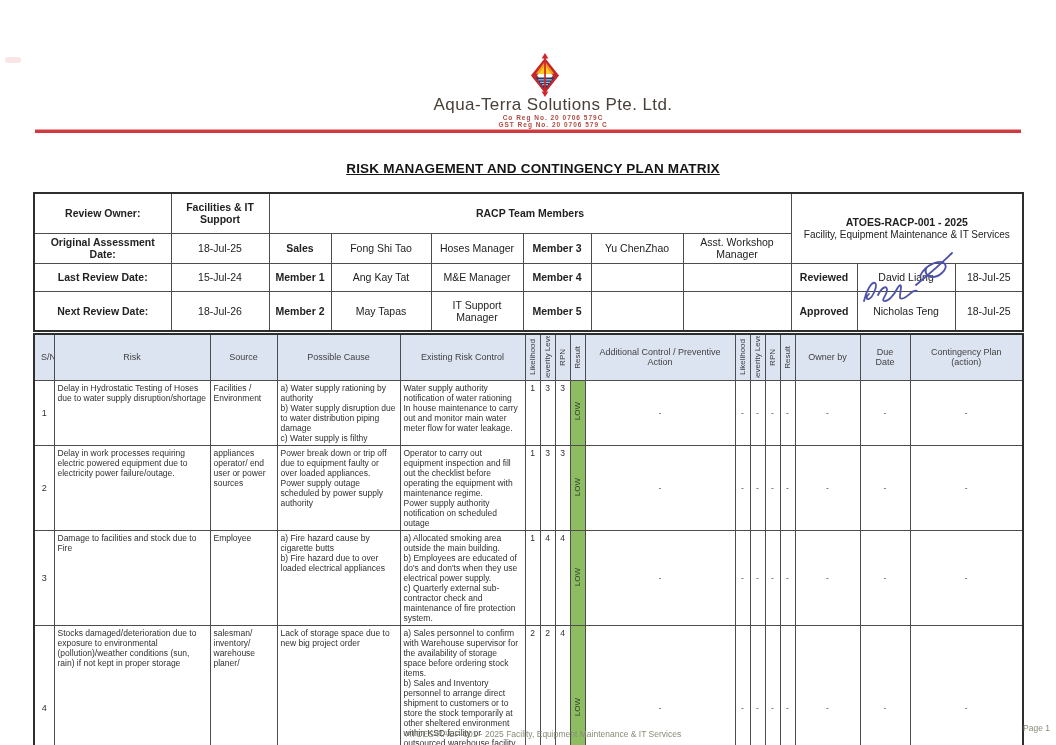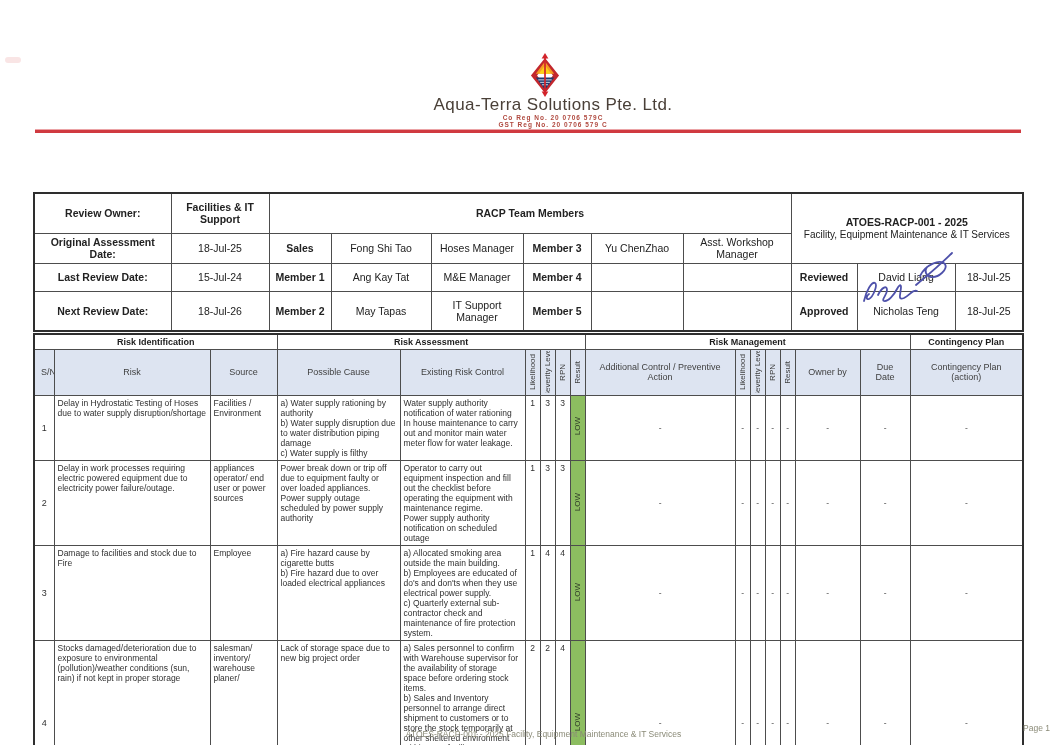--- a/index.html
+++ b/index.html
@@ -70,20 +70,21 @@
     <path d="M19,44 L41,44 M22,48 L38,48 M25,52 L35,52" stroke="#ffffff" stroke-width="1.3" fill="none"></path>
     <rect x="28.6" y="6" width="2.8" height="60" fill="#d2232a"></rect>
     <path d="M30,0 L24.5,9 L35.5,9 Z" fill="#d2232a"></path>
     <path d="M30,72 L24.5,63 L35.5,63 Z" fill="#d2232a"></path>
   </svg>
   <div class="company-name">Aqua-Terra Solutions Pte. Ltd.</div>
   <div class="reg-line reg1">Co Reg No. 20 0706 579C</div>
   <div class="reg-line reg2">GST Reg No. 20 0706 579 C</div>
   <div class="red-rule"></div>
   <div class="smudge"></div>
+  <div class="doc-title">RISK MANAGEMENT AND CONTINGENCY PLAN MATRIX</div>
 
   <table class="info-table">
     <colgroup>
       <col style="width:137px">
         <col style="width:98px">
         <col style="width:62px">
         <col style="width:100px">
       <col style="width:92px">
         <col style="width:68px">
         <col style="width:92px">
@@ -164,26 +165,20 @@
         <col style="width:150px">
         <col style="width:15px">
         <col style="width:15px">
       <col style="width:15px">
         <col style="width:15px">
         <col style="width:65px">
         <col style="width:50px">
       <col style="width:113px">
     </colgroup>
     <tbody>
-        <tr style="height:15px">
-      <td colspan="3" class="grp">Risk Identification</td>
-      <td colspan="6" class="grp">Risk Assessment</td>
-      <td colspan="7" class="grp">Risk Management</td>
-      <td class="grp">Contingency Plan</td>
-    </tr>
     <tr style="height:46px">
       <td class="hcell">S/N</td>
       <td class="hcell">Risk</td>
       <td class="hcell">Source</td>
       <td class="hcell">Possible Cause</td>
       <td class="hcell">Existing Risk Control</td>
       <td class="vhead">
             <div class="vwrap">
               <span class="vt">Likelihood</span>
             </div>

